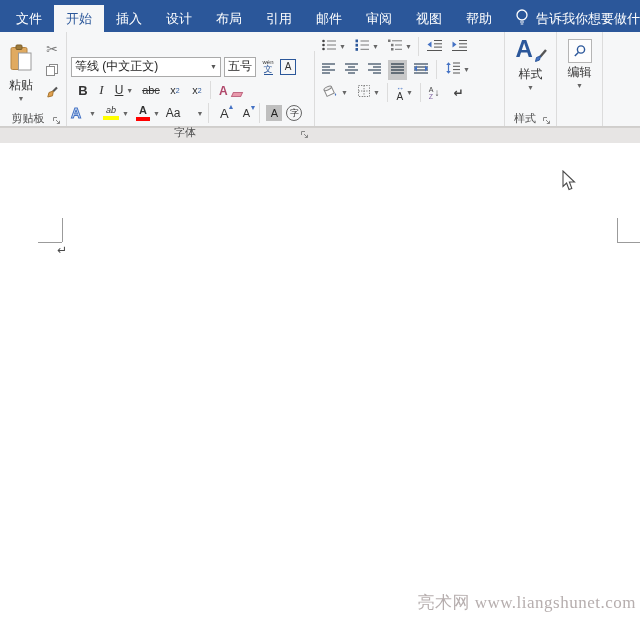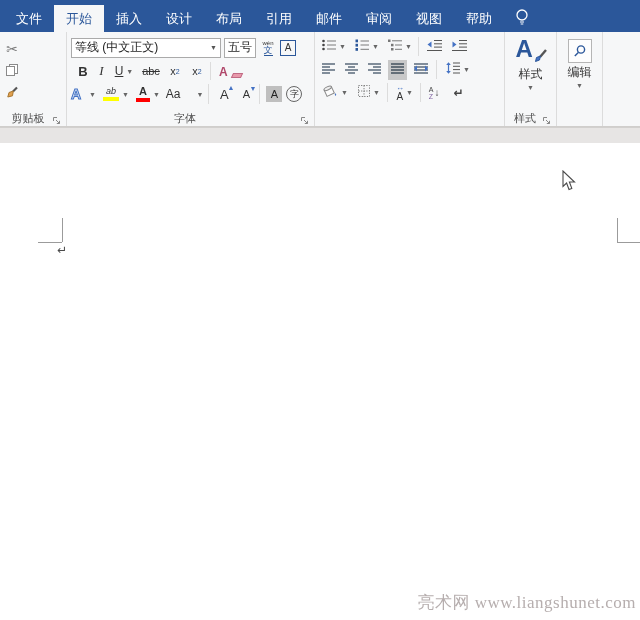--- a/index.html
+++ b/index.html
@@ -28,21 +28,21 @@
   
   .grp.clipboard { width:66px; }
   .clip-body { display:flex; }
   .paste { width:40px; display:flex; flex-direction:column; align-items:center; padding-top:2px; gap:1px; }
   .paste .plabel { font-size:12px; color:#333; }
   .clip-side { display:flex; flex-direction:column; justify-content:flex-start; gap:3px; padding-top:4px; }
   .clip-side .btn { width:22px; height:20px; }
   .scissors { font-size:14px; color:#777; display:inline-block; }
 
   
-  .grp.font { width:248px; }
+  .grp.font { width:248px;margin-top:19px; }
   .f-row1 { height:25px; display:flex; align-items:center; gap:3px; padding-left:4px; }
   .combo { background:#fff; border:1px solid #aaa; height:20px; display:flex; align-items:center;
     font-size:12px; color:#222; padding:0 3px; white-space:nowrap; overflow:hidden; }
   .combo .carr { margin-left:auto; font-size:7px; color:#555; padding-left:3px; }
   .combo.name { width:150px; }
   .combo.size { width:32px; }
   .phonetic { display:flex; flex-direction:column; align-items:center; line-height:1; width:18px; }
   .phonetic .top { font-size:6px; color:#333; }
   .phonetic .bot { font-size:9px; color:#2b579a; border-bottom:1px solid #2b579a; }
   .char-border { width:16px; height:16px; border:1px solid #2b579a; font-size:10px; color:#333;
@@ -123,27 +123,39 @@
   <div class="tab">审阅</div>
   <div class="tab">视图</div>
   <div class="tab">帮助</div>
   <div class="tellme">
     <span>
       <svg width="16" height="18" viewBox="0 0 16 18">
           <circle cx="8" cy="7" r="5" fill="none" stroke="#fff" stroke-width="1.3"></circle>
           <path d="M6 14 h4 M6.7 16 h2.6" stroke="#fff" stroke-width="1.2" fill="none"></path>
         </svg>
     </span>
+    <span>告诉我你想要做什</span>
   </div>
 </div>
 
 <div class="ribbon">
 
   <div class="grp clipboard">
     <div class="grp-body clip-body">
+      <div class="paste btn">
+        <span>
+          <svg width="24" height="28" viewBox="0 0 24 28">
+            <rect x="2" y="3.5" width="16" height="22" rx="1.5" fill="#e0aa60" stroke="#b58443"></rect>
+            <rect x="7" y="1" width="6" height="4.5" rx="1" fill="#9c7a3c" stroke="#7d5f2a"></rect>
+            <rect x="9.5" y="9" width="12.5" height="17" fill="#fff" stroke="#9a9a9a"></rect>
+          </svg>
+        </span>
+        <span class="plabel">粘贴</span>
+        <span class="mini-arrow">▼</span>
+      </div>
       <div class="clip-side">
         <div class="btn">
           <span class="scissors">✂</span>
         </div>
         <div class="btn">
           <span>
             <svg width="14" height="14" viewBox="0 0 14 14">
                 <rect x="4.5" y="1.5" width="8" height="9" fill="#fff" stroke="#8a8a8a"></rect>
                 <rect x="1.5" y="3.5" width="8" height="9" fill="#fff" stroke="#8a8a8a"></rect>
               </svg>

